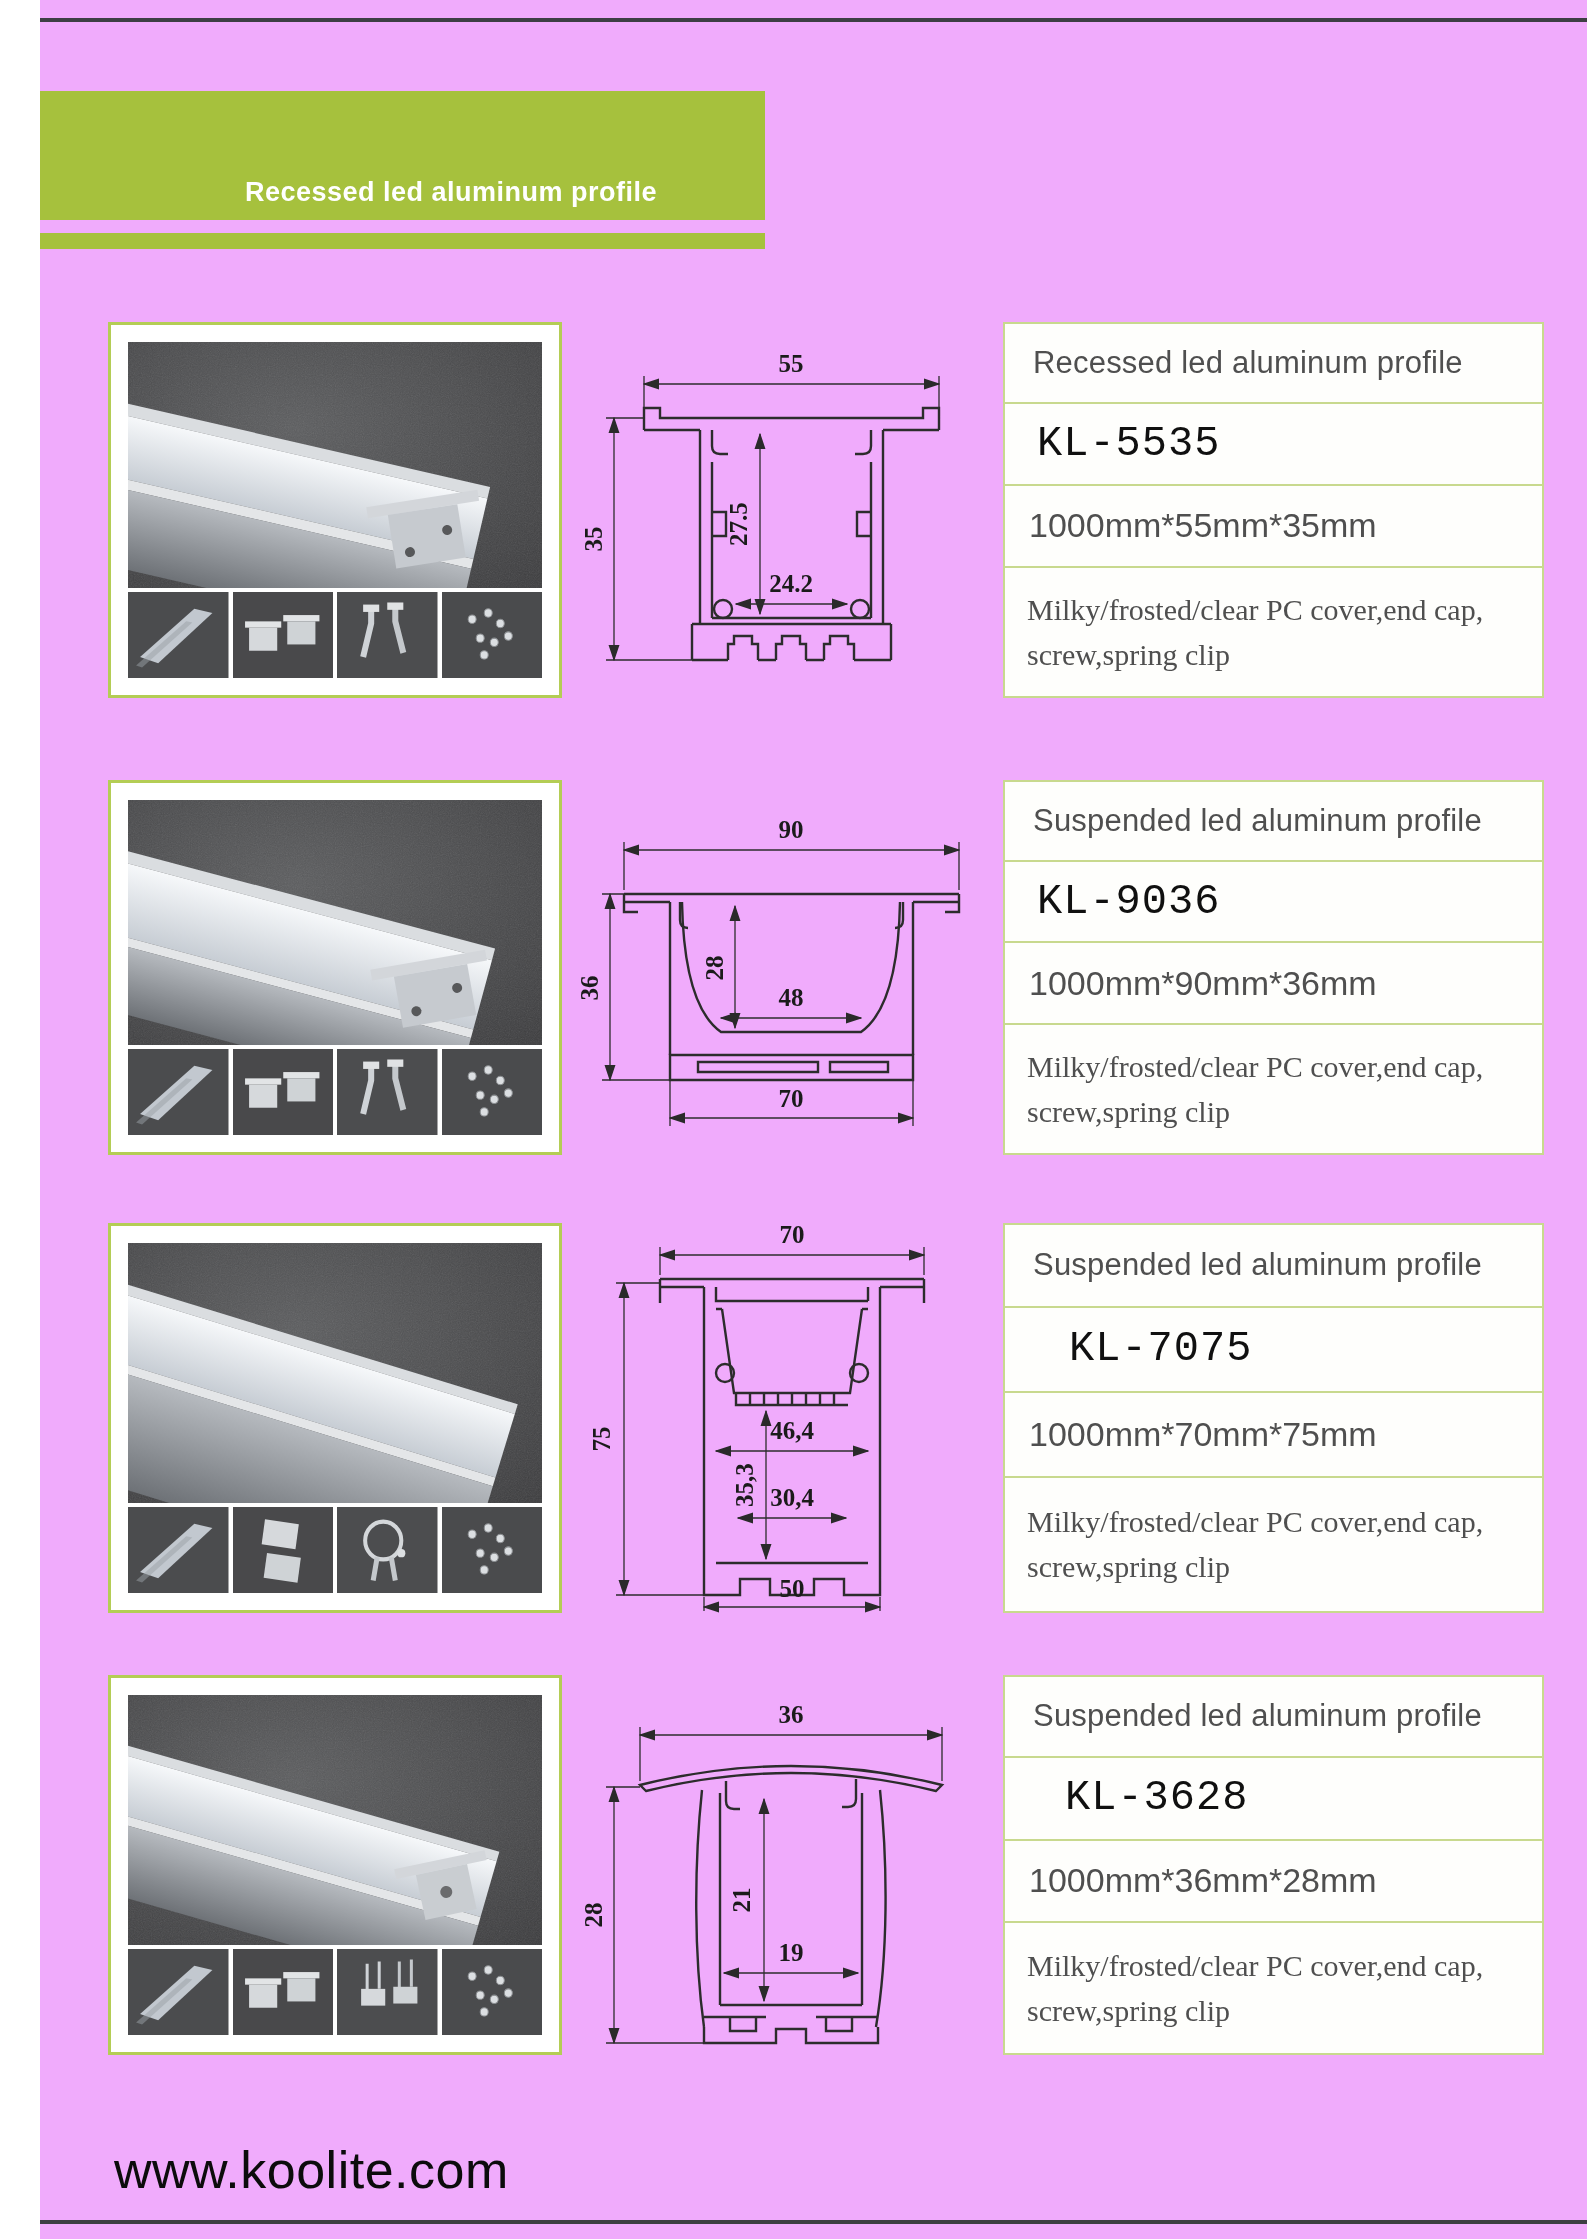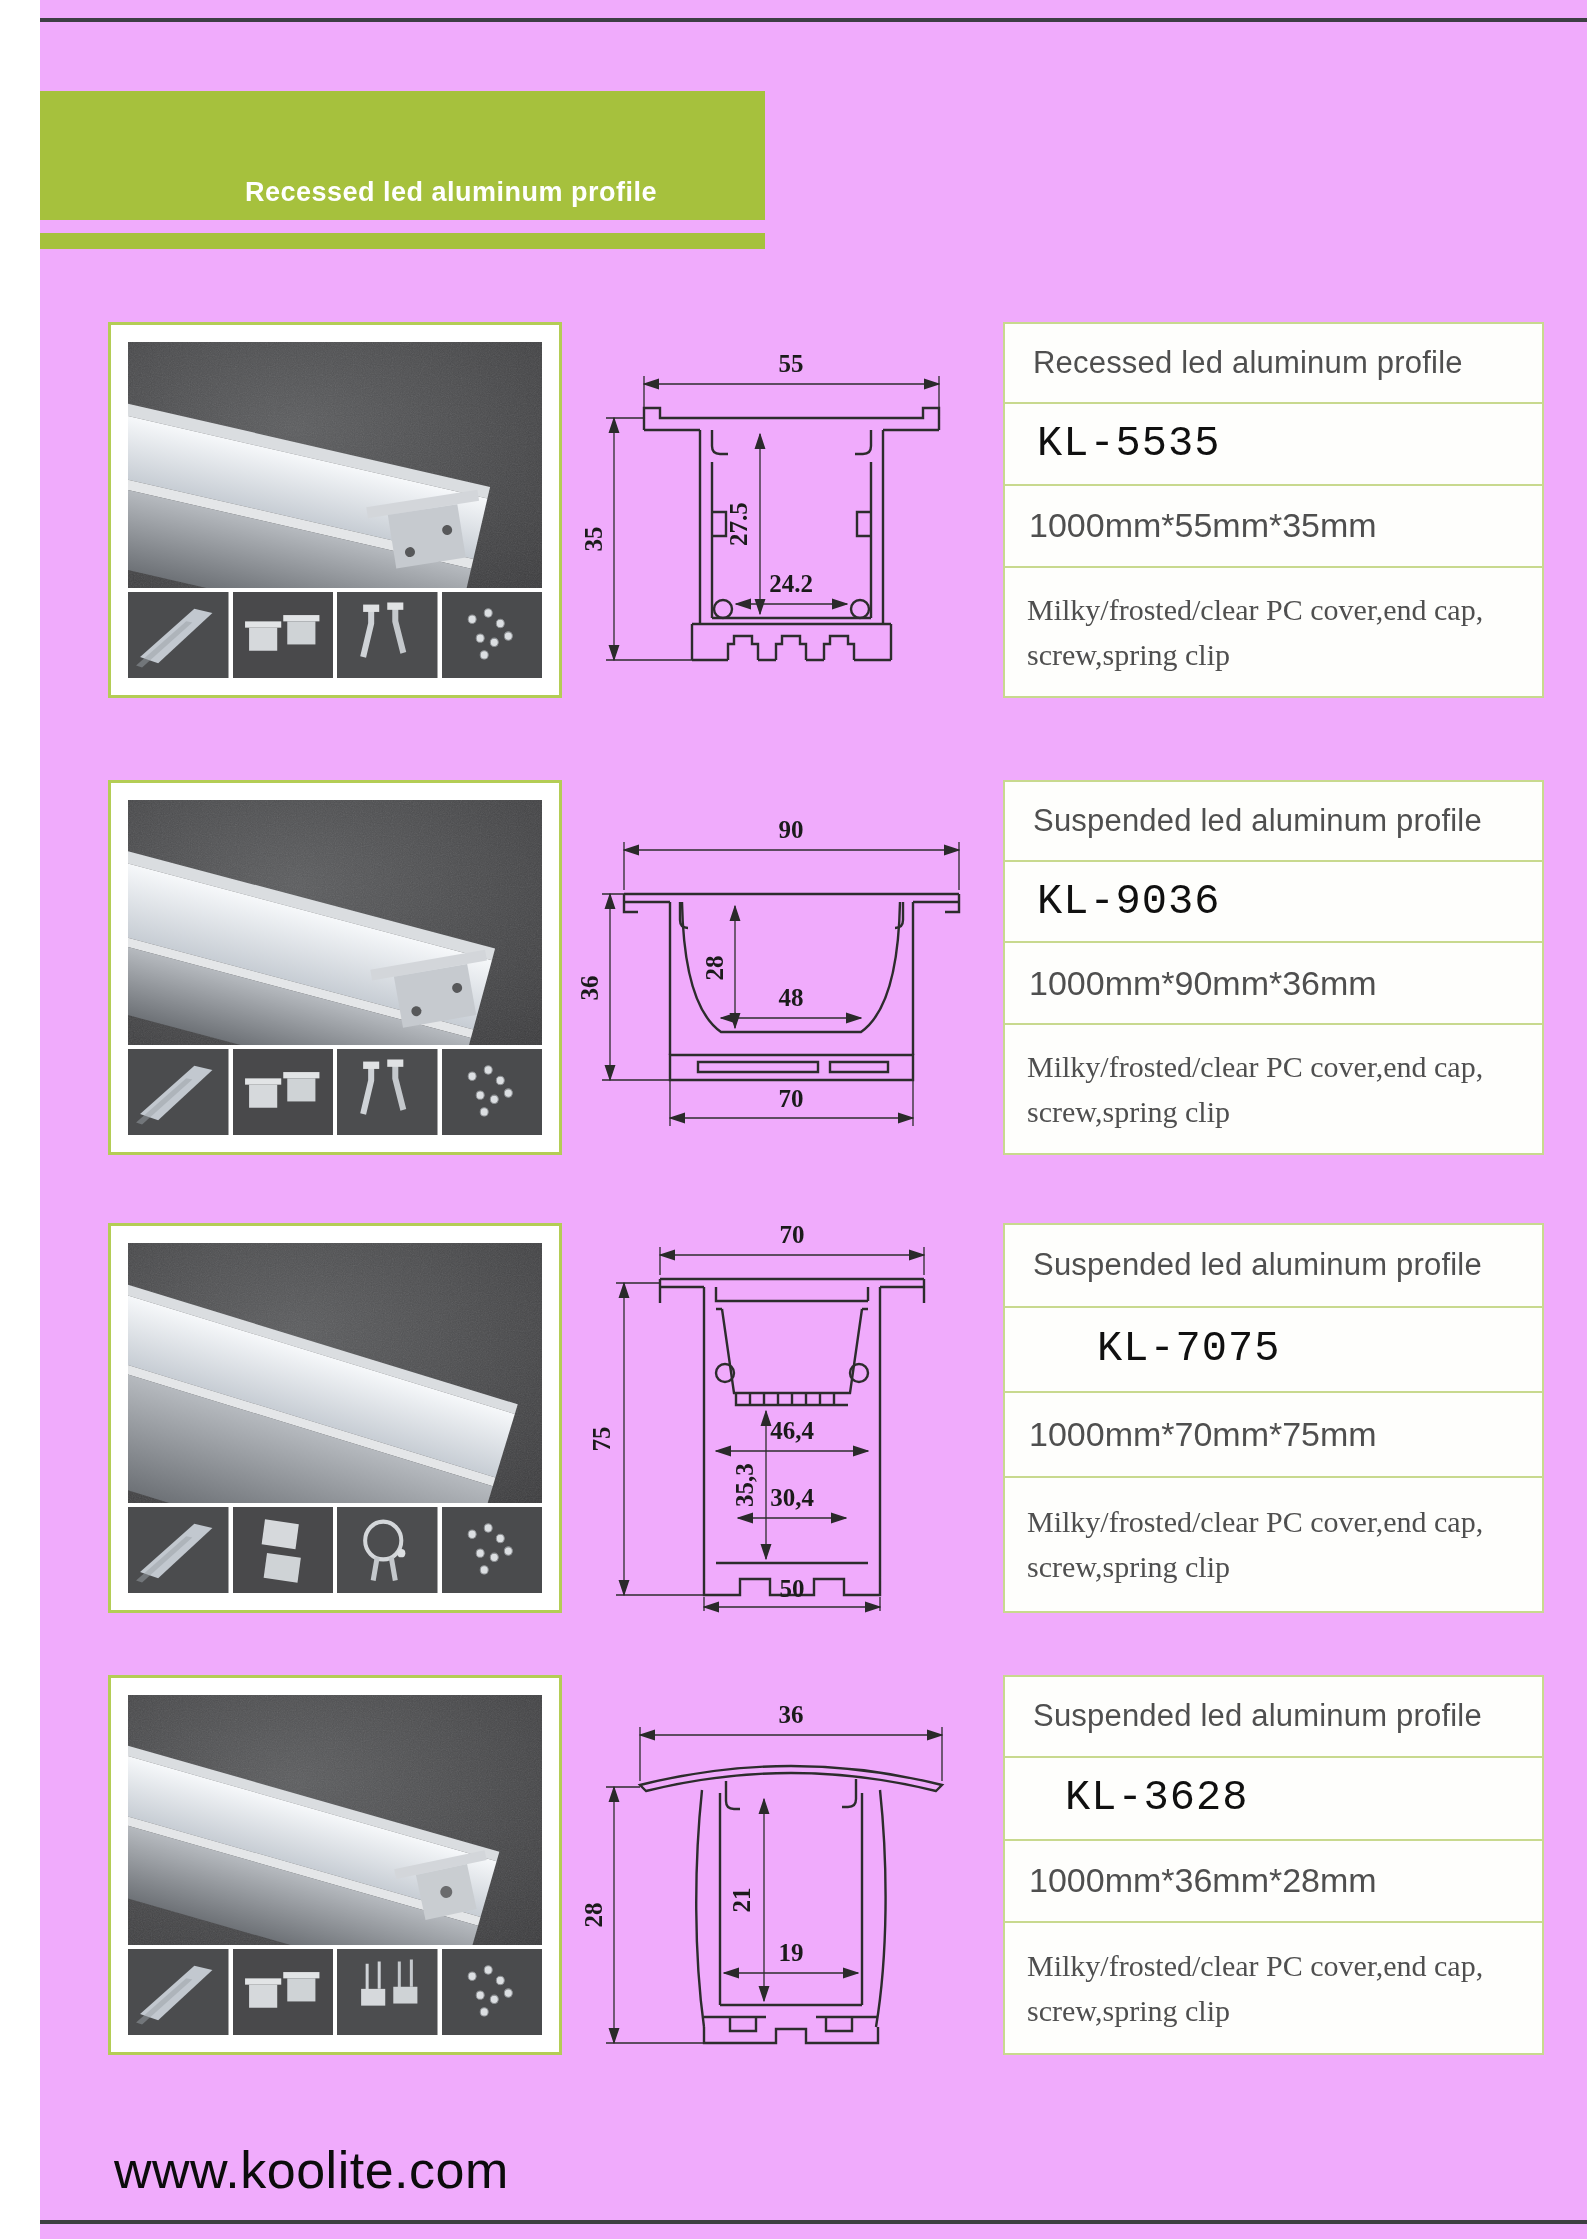--- a/index.html
+++ b/index.html
@@ -368,21 +368,21 @@
         <line class="thin" x1="158" y1="295" x2="266" y2="295" marker-start="url(#arr)" marker-end="url(#arr)"></line>
         <text class="dimtxt" x="212" y="283" text-anchor="middle">30,4</text>
         <path class="thin" d="M124,374 L124,388 M300,374 L300,388"></path>
         <line class="thin" x1="124" y1="384" x2="300" y2="384" marker-start="url(#arr)" marker-end="url(#arr)"></line>
         <text class="dimtxt" x="212" y="374" text-anchor="middle">50</text>
       </svg>
     </div>
 
     <div class="info-table">
       <div class="t-row t-title t-sep">Suspended led aluminum profile</div>
-      <div class="t-row t-model t-sep" style="padding-left:92px">KL-7075</div>
+      <div class="t-row t-model t-sep" style="padding-left:64px">KL-7075</div>
       <div class="t-row t-size t-sep">1000mm*70mm*75mm</div>
       <div class="t-row t-acc">
           <div class="inner">
             <div>Milky/frosted/clear PC cover,end cap,</div>
             <div>screw,spring clip</div>
           </div>
         </div>
     </div>
   </div>
 

